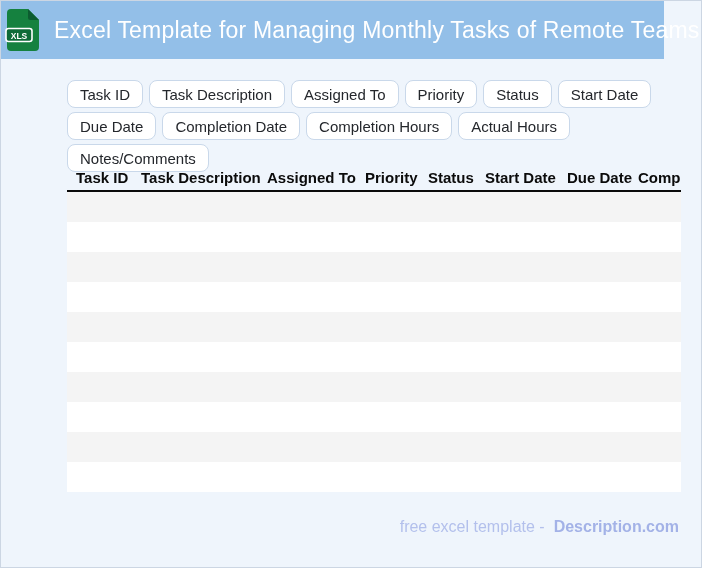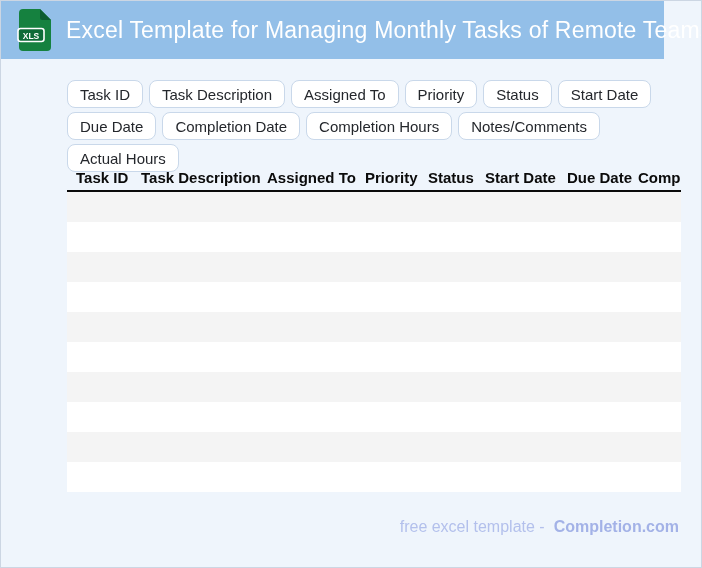--- a/index.html
+++ b/index.html
@@ -27,21 +27,21 @@
     overflow:hidden;
   }
   .topbar{
     position:absolute;left:0;top:0;
     width:663px;height:58px;
     background:var(--header-bg);
     display:flex;align-items:center;
   }
   .file-icon{
     display:inline-flex;
-    margin-left:16px;
+    margin-left:4px;
     flex:0 0 auto;
   }
   .topbar h1{
     margin-left:15px;
     font-size:23px;
     font-weight:400;
     color:#ffffff;
     letter-spacing:.2px;
     white-space:nowrap;
   }
@@ -115,22 +115,22 @@
   <div class="chips">
       <span class="chip">Task ID</span>
       <span class="chip">Task Description</span>
       <span class="chip">Assigned To</span>
       <span class="chip">Priority</span>
       <span class="chip">Status</span>
       <span class="chip">Start Date</span>
       <span class="chip">Due Date</span>
       <span class="chip">Completion Date</span>
       <span class="chip">Completion Hours</span>
+      <span class="chip">Actual Hours</span>
       <span class="chip">Notes/Comments</span>
-      <span class="chip">Actual Hours</span>
     </div>
 
   <div class="tablewrap">
     <div class="thead">
         <div class="th col1">Task ID</div>
         <div class="th col2">Task Description</div>
         <div class="th col3">Assigned To</div>
         <div class="th col4">Priority</div>
         <div class="th col5">Status</div>
         <div class="th col6">Start Date</div>
@@ -145,16 +145,16 @@
         <div class="trow"></div>
         <div class="trow"></div>
         <div class="trow"></div>
         <div class="trow"></div>
         <div class="trow"></div>
         <div class="trow"></div>
       </div>
   </div>
 
   <div class="footer">
-    <span>free excel template -</span><span class="brand">Completion.com</span>
+    <span>free excel template -</span><span class="brand">Description.com</span>
   </div>
 
 </div>
 
 </body></html>

